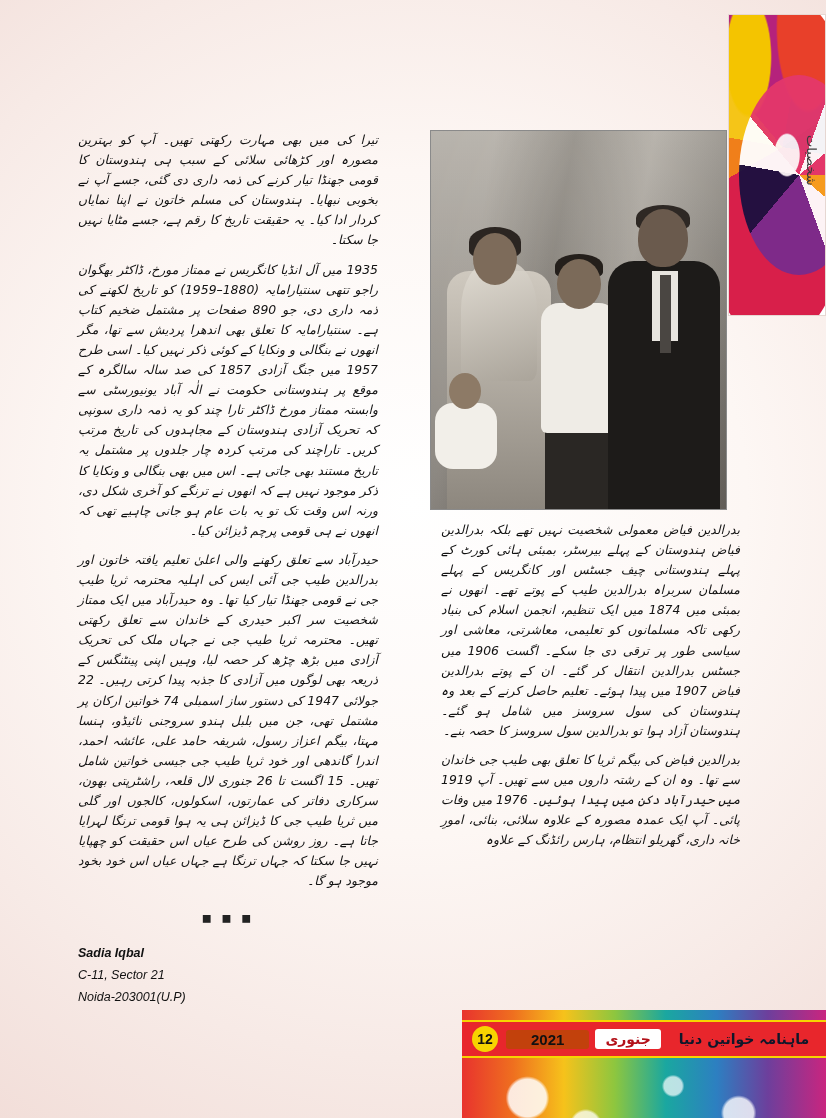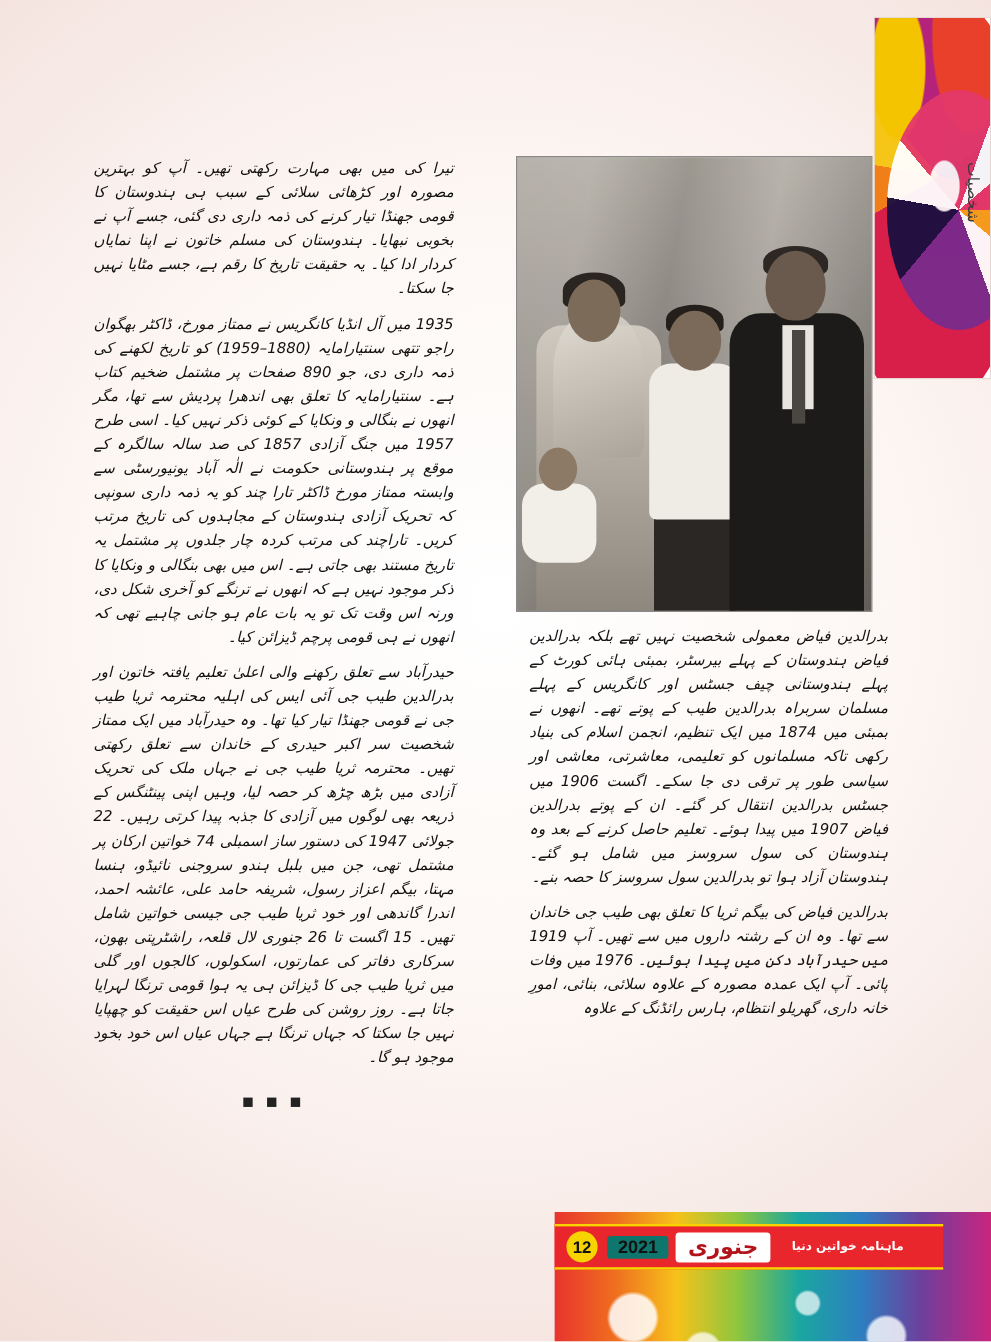--- a/index.html
+++ b/index.html
@@ -154,44 +154,44 @@
     background:
       radial-gradient(circle at 18% 60%, rgba(255,255,255,.85) 0 6%, transparent 7%),
       radial-gradient(circle at 34% 78%, rgba(255,255,255,.75) 0 5%, transparent 6%),
       radial-gradient(circle at 58% 52%, rgba(255,255,255,.7) 0 4%, transparent 5%),
       radial-gradient(circle at 76% 70%, rgba(255,255,255,.8) 0 5%, transparent 6%),
       linear-gradient(90deg,
         #e8332e 0%, #ef6f1f 14%, #f6c21b 28%, #8dc63f 42%,
         #1aa7a0 56%, #2d7fc1 70%, #6d3f9c 84%, #c9257f 100%);
   }
   .footer-strip{
-    position:absolute;left:0;top:10px;width:324px;height:34px;
+    position:absolute;left:0;top:10px;width:364px;height:34px;
     background:#e8262c;
     border-top:2px solid #f7d400;border-bottom:2px solid #f7d400;
     display:flex;align-items:center;
   }
   .badge-page{
     width:26px;height:26px;border-radius:50%;
     background:#f7d400;color:#111;
     display:flex;align-items:center;justify-content:center;
     font-weight:bold;font-size:14px;margin-left:10px;margin-right:8px;
     font-family:"Liberation Sans", sans-serif;
   }
   .badge-year{
-    background:#0f766e;color:#111;font-weight:bold;font-size:15px;
-    padding:1px 9px;border-radius:3px;margin-right:6px;
+    background:#c2410c;color:#111;font-weight:bold;font-size:15px;
+    padding:1px 25px;border-radius:3px;margin-right:6px;
     font-family:"Liberation Sans", sans-serif;
   }
   .badge-month{
-    background:#ffffff;color:#b3121a;font-weight:bold;font-size:18px;
+    background:#ffffff;color:#b3121a;font-weight:bold;font-size:14px;
     padding:2px 10px;border-radius:3px;margin-right:8px;
     font-family:"DejaVu Sans", sans-serif;direction:rtl;
   }
   .mag-title{
-    color:#ffffff;font-size:10px;font-weight:bold;
+    color:#0f172a;font-size:14px;font-weight:bold;
     font-family:"DejaVu Sans", sans-serif;direction:rtl;
     margin-right:auto;margin-left:10px;
   }
 </style>
 </head>
 <body>
 
 <div class="page">
 
   <div class="side-tab">
@@ -200,20 +200,25 @@
     <div class="tab-label">شخصیات</div>
   </div>
 
   <div class="col" id="col-left">
     <p>تیرا کی میں بھی مہارت رکھتی تھیں۔ آپ کو بہترین مصورہ اور کڑھائی سلائی کے سبب ہی ہندوستان کا قومی جھنڈا تیار کرنے کی ذمہ داری دی گئی، جسے آپ نے بخوبی نبھایا۔ ہندوستان کی مسلم خاتون نے اپنا نمایاں کردار ادا کیا۔ یہ حقیقت تاریخ کا رقم ہے، جسے مٹایا نہیں جا سکتا۔</p>
     <p>1935 میں آل انڈیا کانگریس نے ممتاز مورخ، ڈاکٹر بھگوان راجو تتھی سنتیارامایہ (1880–1959) کو تاریخ لکھنے کی ذمہ داری دی، جو 890 صفحات پر مشتمل ضخیم کتاب ہے۔ سنتیارامایہ کا تعلق بھی اندھرا پردیش سے تھا، مگر انھوں نے بنگالی و ونکایا کے کوئی ذکر نہیں کیا۔ اسی طرح 1957 میں جنگ آزادی 1857 کی صد سالہ سالگرہ کے موقع پر ہندوستانی حکومت نے الٰہ آباد یونیورسٹی سے وابستہ ممتاز مورخ ڈاکٹر تارا چند کو یہ ذمہ داری سونپی کہ تحریک آزادی ہندوستان کے مجاہدوں کی تاریخ مرتب کریں۔ تاراچند کی مرتب کردہ چار جلدوں پر مشتمل یہ تاریخ مستند بھی جاتی ہے۔ اس میں بھی بنگالی و ونکایا کا ذکر موجود نہیں ہے کہ انھوں نے ترنگے کو آخری شکل دی، ورنہ اس وقت تک تو یہ بات عام ہو جانی چاہیے تھی کہ انھوں نے ہی قومی پرچم ڈیزائن کیا۔</p>
     <p>حیدرآباد سے تعلق رکھنے والی اعلیٰ تعلیم یافتہ خاتون اور بدرالدین طیب جی آئی ایس کی اہلیہ محترمہ ثریا طیب جی نے قومی جھنڈا تیار کیا تھا۔ وہ حیدرآباد میں ایک ممتاز شخصیت سر اکبر حیدری کے خاندان سے تعلق رکھتی تھیں۔ محترمہ ثریا طیب جی نے جہاں ملک کی تحریک آزادی میں بڑھ چڑھ کر حصہ لیا، وہیں اپنی پینٹنگس کے ذریعہ بھی لوگوں میں آزادی کا جذبہ پیدا کرتی رہیں۔ 22 جولائی 1947 کی دستور ساز اسمبلی 74 خواتین ارکان پر مشتمل تھی، جن میں بلبل ہندو سروجنی نائیڈو، ہنسا مہتا، بیگم اعزاز رسول، شریفہ حامد علی، عائشہ احمد، اندرا گاندھی اور خود ثریا طیب جی جیسی خواتین شامل تھیں۔ 15 اگست تا 26 جنوری لال قلعہ، راشٹرپتی بھون، سرکاری دفاتر کی عمارتوں، اسکولوں، کالجوں اور گلی میں ثریا طیب جی کا ڈیزائن ہی یہ ہوا قومی ترنگا لہرایا جاتا ہے۔ روز روشن کی طرح عیاں اس حقیقت کو چھپایا نہیں جا سکتا کہ جہاں ترنگا ہے جہاں عیاں اس خود بخود موجود ہو گا۔</p>
 
     <div class="diamonds">◼ ◼ ◼</div>
 
+    <div class="author">
+      <div class="name">Sadia Iqbal</div>
+      <div>C-11, Sector 21</div>
+      <div>Noida-203001(U.P)</div>
+    </div>
   </div>
 
   <div class="col" id="col-right">
 
     <div class="photo-wrap">
       <div class="photo">
         <div class="bg-drape"></div>
 
         <div class="figure woman">
           <div class="saree"></div>

